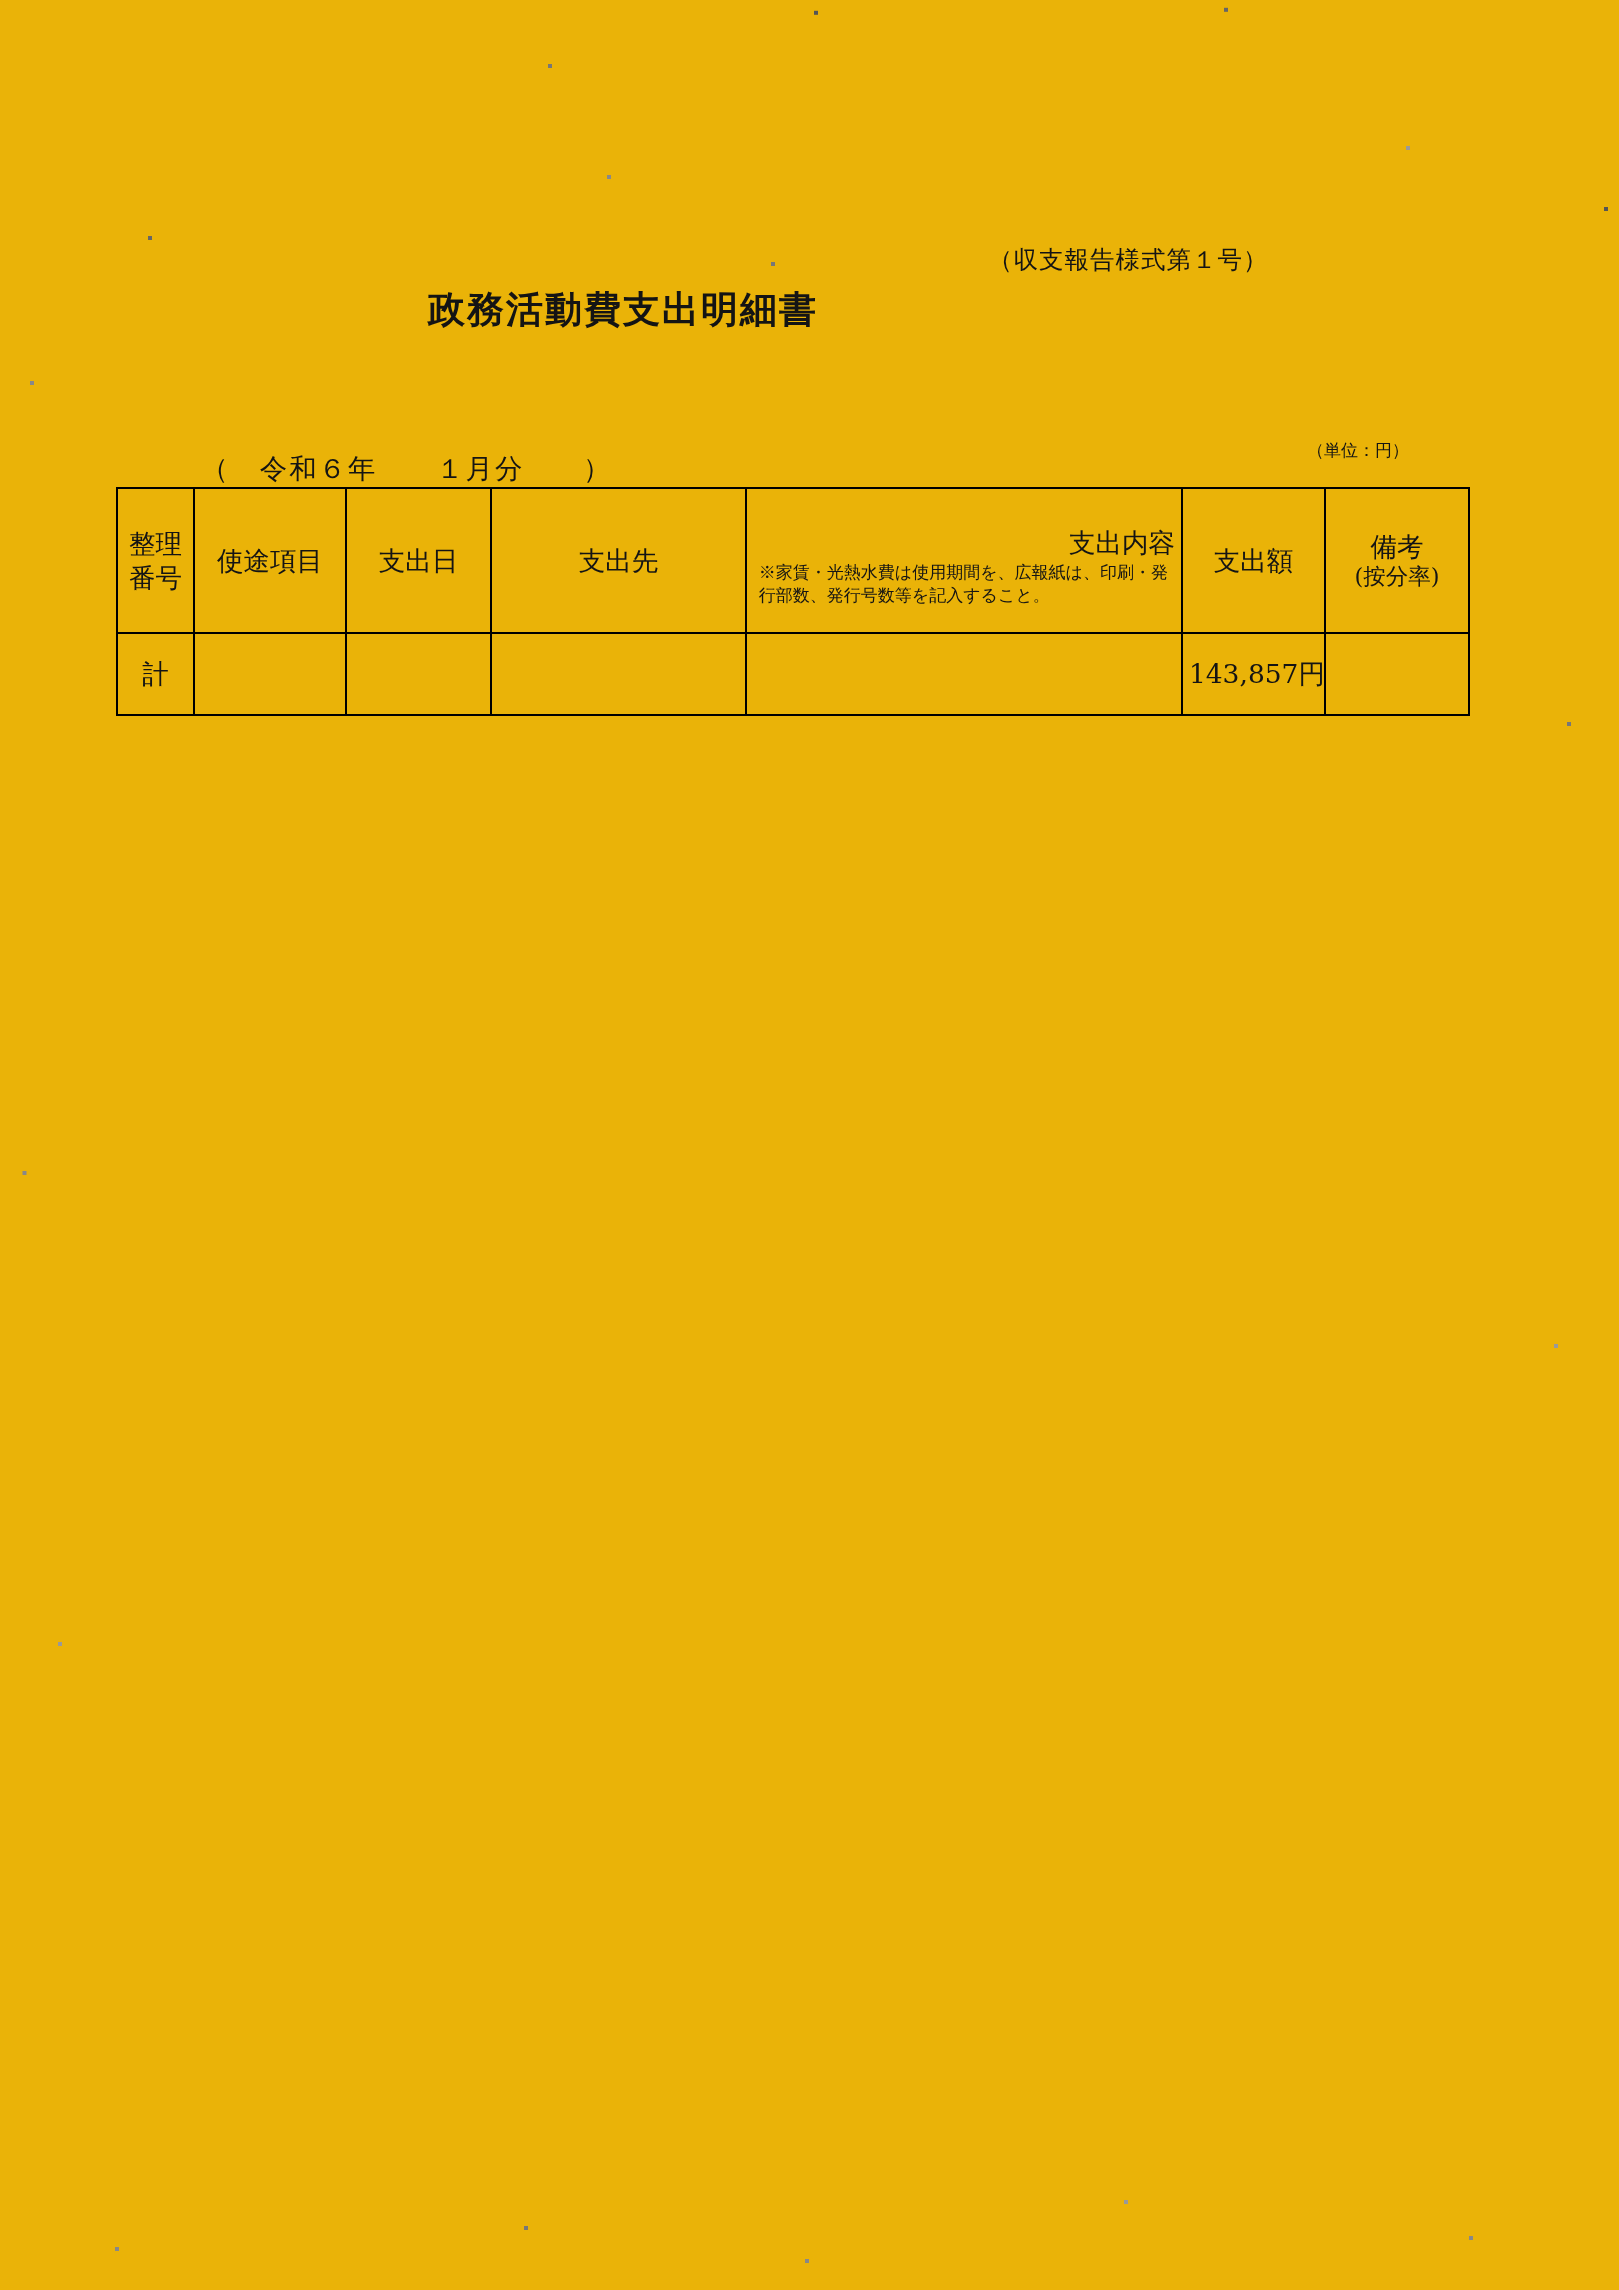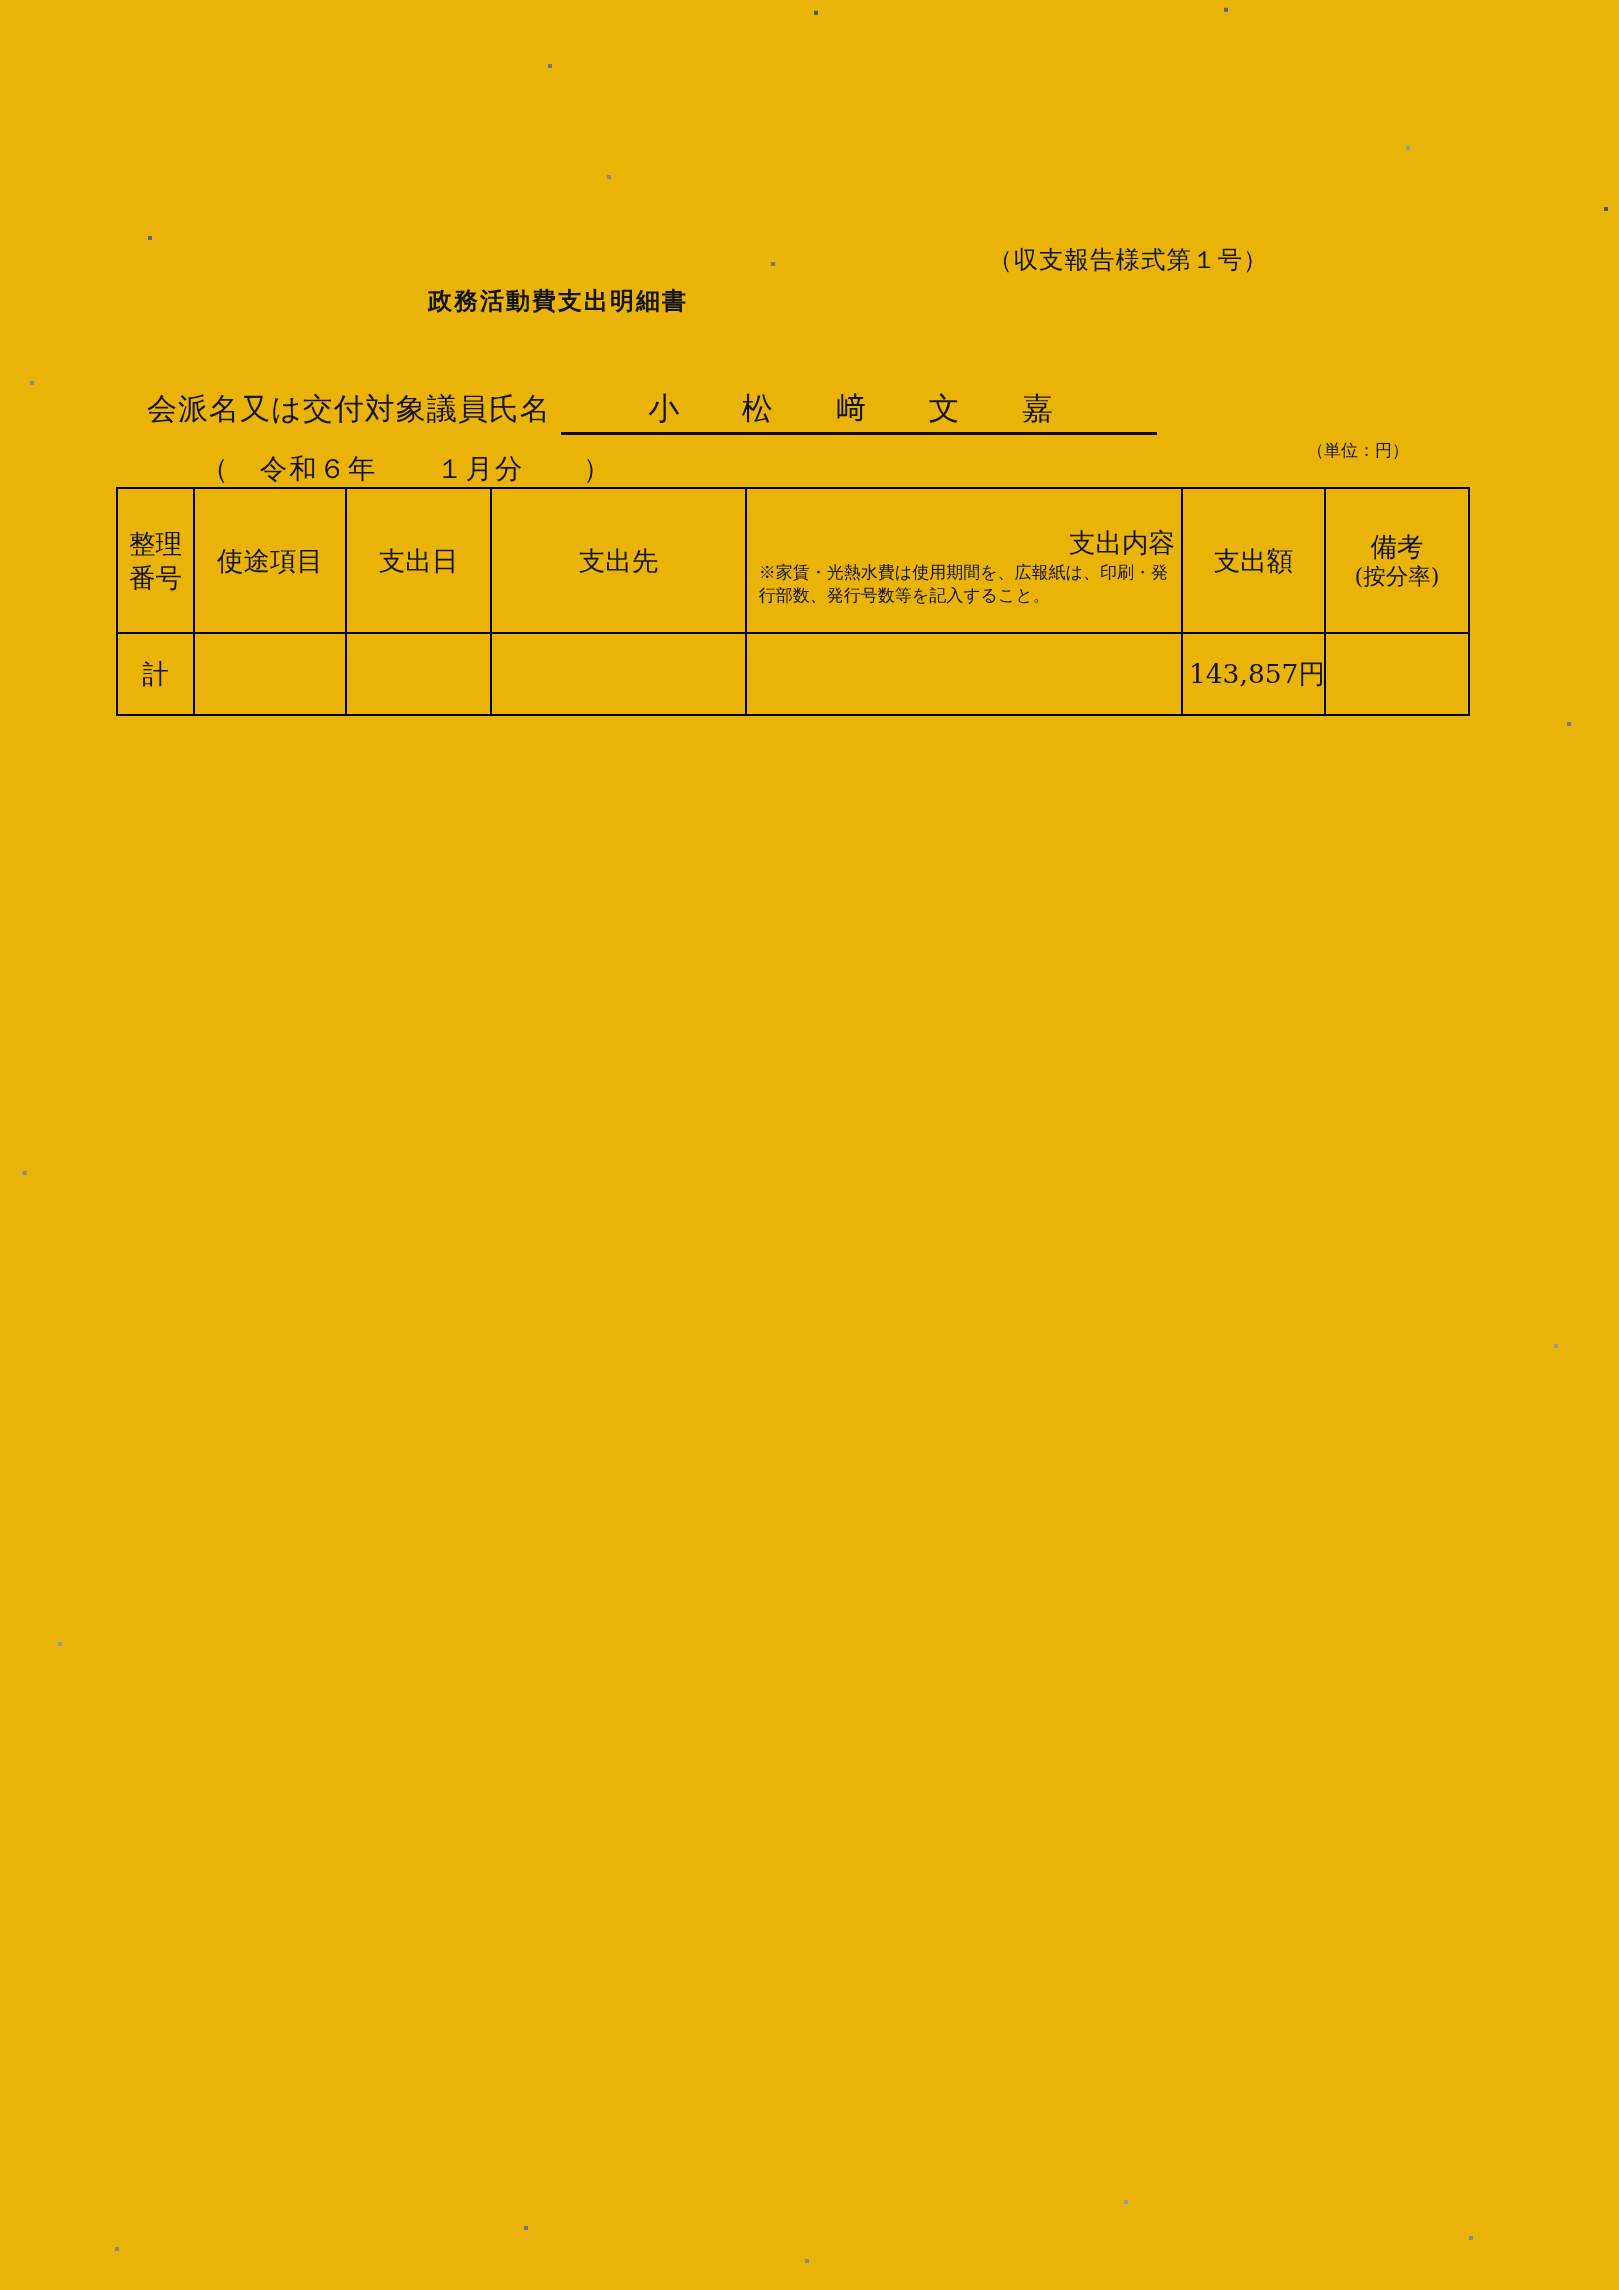--- a/index.html
+++ b/index.html
@@ -12,21 +12,21 @@
     overflow:hidden;
   }
   .noise{position:absolute;left:0;top:0;width:2px;height:2px;background:transparent;
     box-shadow:815px 11.8px 0 1px #555,1225px 8.8px 0 1px #666,549px 65px 0 1px #777,
     149px 237px 0 1px #666,1605px 208px 0 1px #555,772px 263px 0 1px #777,
     608px 176px 0 1px #888,1407px 147px 0 1px #999,31px 382px 0 1px #888,
     1568px 723px 0 1px #777,23.5px 1172px 0 1px #888,1555px 1345px 0 1px #999,
     116px 2248px 0 1px #888,525px 2227px 0 1px #777,806px 2260px 0 1px #888,
     1125px 2201px 0 1px #999,1470px 2237px 0 1px #888,59px 1643px 0 1px #999;}
   .form-note{position:absolute;left:988px;top:243px;font-size:24.5px;letter-spacing:1px;}
-  .title{position:absolute;left:428px;top:285px;margin:0;font-size:24px;font-weight:bold;letter-spacing:2px;}
+  .title{position:absolute;left:428px;top:285px;margin:0;font-size:37px;font-weight:bold;letter-spacing:2px;}
   .name-line{position:absolute;left:147px;top:388px;font-size:30px;white-space:nowrap;}
   .name-label{letter-spacing:1px;}
   .name-value{
     display:inline-block;width:596px;margin-left:9.8px;
     border-bottom:3.9px solid #111;
     text-align:center;font-size:31px;letter-spacing:15.7px;
     padding-bottom:2px;
   }
   .period{position:absolute;left:201px;top:451px;font-size:27.4px;letter-spacing:2px;}
   .unit-note{position:absolute;left:1307px;top:439px;font-size:17px;}
@@ -60,23 +60,20 @@
 </style>
 </head>
 <body>
 
 <div class="page">
   <div class="noise"></div>
 
   <div class="form-note">（収支報告様式第１号）</div>
   <h1 class="title">政務活動費支出明細書</h1>
 
-  <div class="name-line">
-    <span class="name-label">会派名又は交付対象議員氏名</span><span class="name-value">小　松　﨑　文　嘉</span>
-  </div>
 
   <div class="period">（　令和６年　　１月分　　）</div>
   <div class="unit-note">（単位：円）</div>
 
   <table class="expense">
     <colgroup>
       <col style="width:77px">
         <col style="width:152px">
         <col style="width:145px">
       <col style="width:255px">

